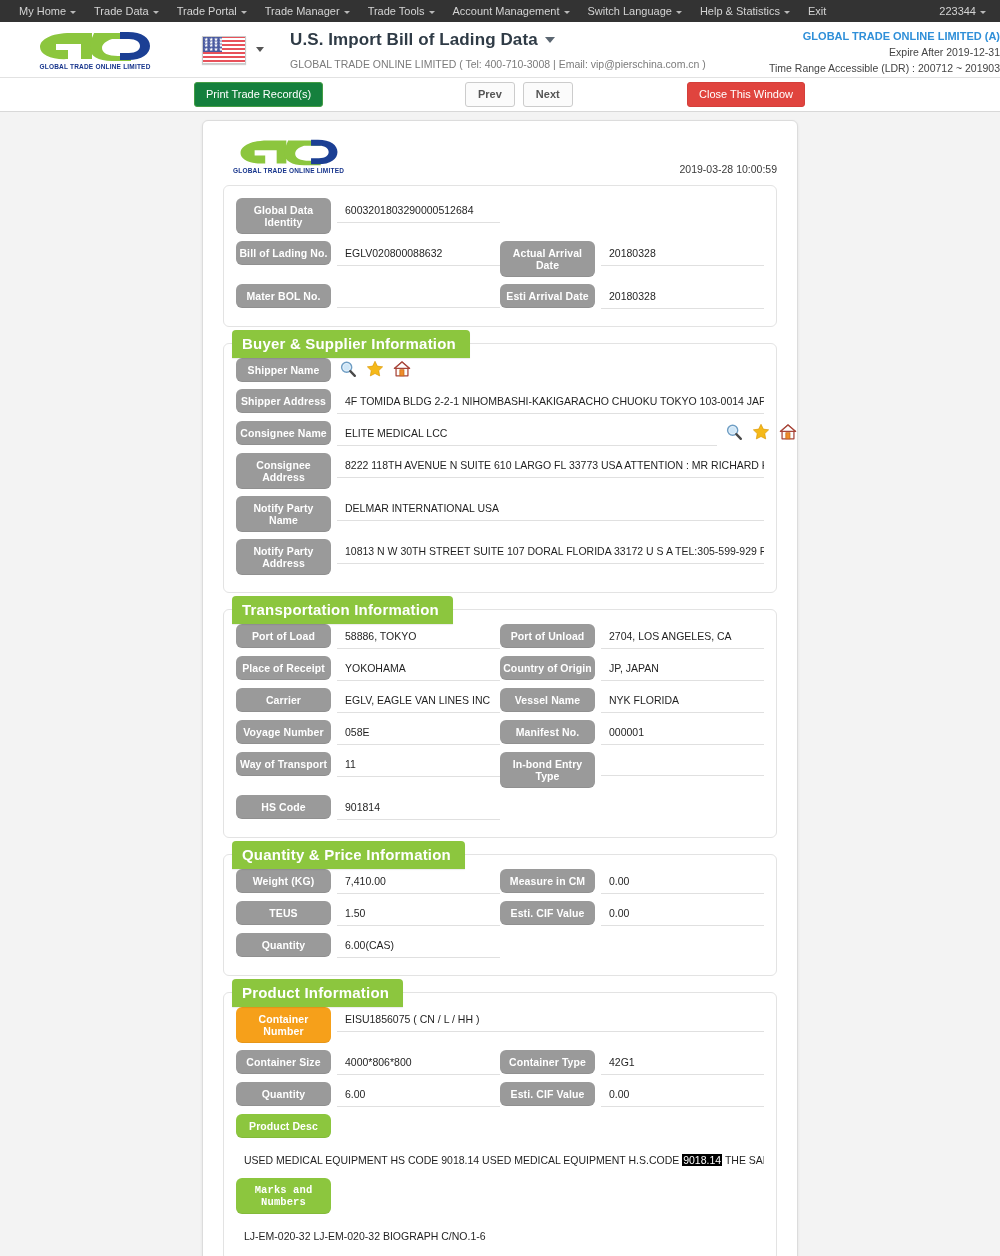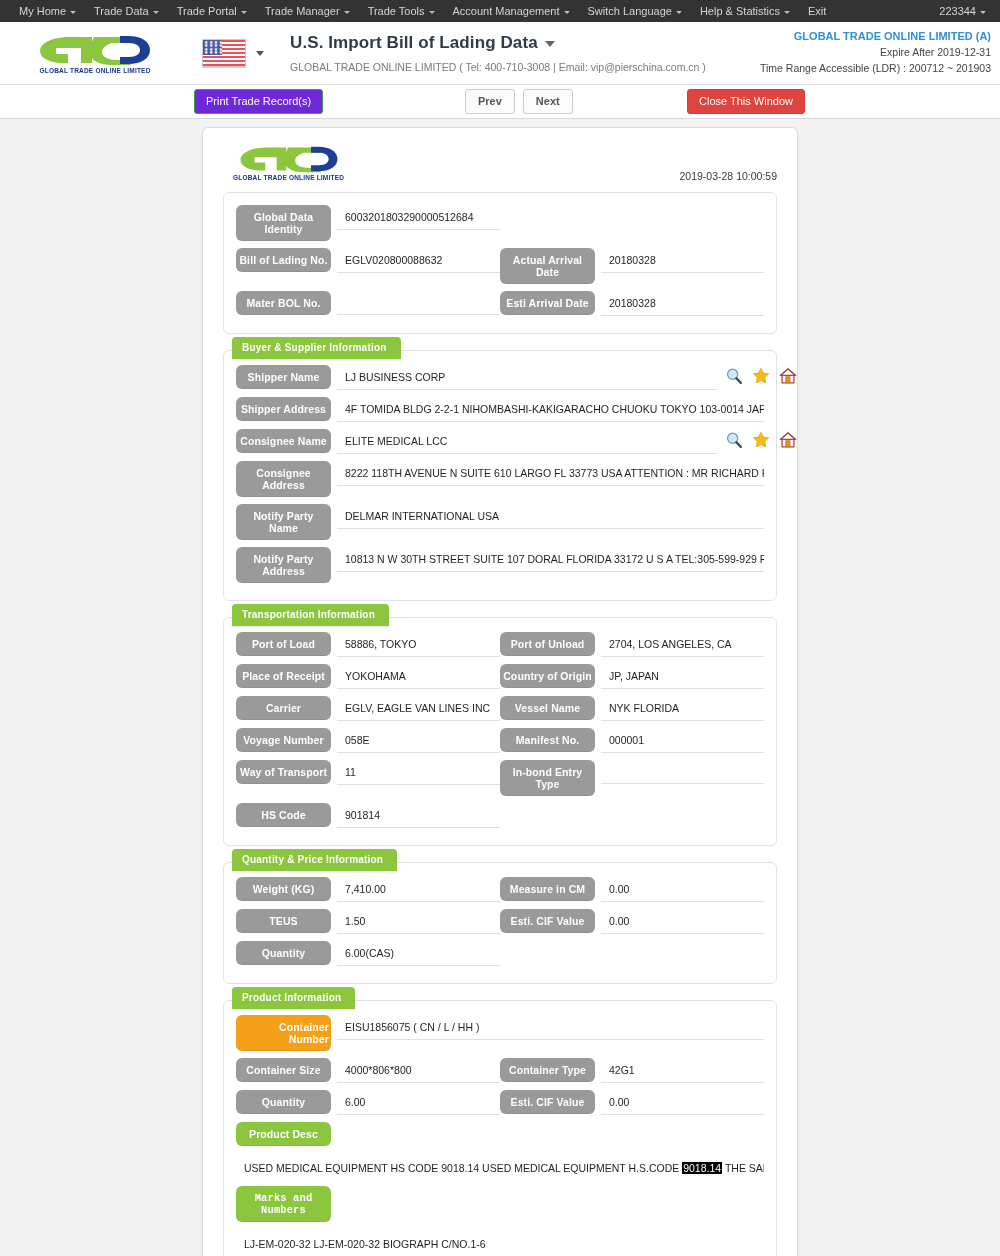--- a/index.html
+++ b/index.html
@@ -41,21 +41,21 @@
   .topnav .account {
     position: absolute;
     right: 14px;
     font-size: 11px;
     color: #d4d4d4;
     cursor: pointer;
   }
 
   
   .header {
-    height: 63px;
+    height: 56px;
     background: #fff;
     border-bottom: 1px solid #e2e2e2;
     display: flex;
     align-items: center;
     padding: 0 14px 0 20px;
     position: relative;
   }
   .logo-wrap { width: 150px; display:flex; align-items:center; justify-content:center;}
   .logo-sub {
     font-size: 6.5px; font-weight: bold; color: #16348c;
@@ -97,21 +97,21 @@
   .title-main .tcaret {
     display:inline-block; margin-left:7px;
     width:0;height:0;
     border-left:5px solid transparent;
     border-right:5px solid transparent;
     border-top:6px solid #5b6671;
     vertical-align: middle;
   }
   .title-sub { font-size: 10.5px; color: #7b7b7b; margin-top: 8px; }
   .header-right {
-    position: absolute; right: 9px; top: 6px;
+    position: absolute; right: 0; top: 6px;
     text-align: right; line-height: 16px;
   }
   .hr-line1 { font-size: 11px; color: #2f8fd8; font-weight: bold; }
   .hr-line2 { font-size: 10.5px; color: #444; }
   .hr-line3 { font-size: 10.5px; color: #444; }
 
   
   .toolbar {
     height: 34px;
     display: flex; align-items: center;
@@ -122,21 +122,21 @@
   .btn {
     font-size: 11px;
     font-family: "Liberation Sans", sans-serif;
     border-radius: 3px;
     padding: 5px 11px;
     cursor: pointer;
     border: 1px solid transparent;
     line-height: 13px;
     display: inline-block;
   }
-  .btn-green { background:#6d28d9; border-color:#449d44; color:#fff; }
+  .btn-green { background:#15803d; border-color:#449d44; color:#fff; }
   .btn-red { background:#e0443e; border-color:#d43f3a; color:#fff; }
   .btn-default { background:#fbfbfb; border-color:#cccccc; color:#555; padding:5px 12px;font-weight:bold;}
   .btn-print { position:absolute; left: 194px; }
   .nav-btns { position:absolute; left: 465px; display:flex; gap: 8px; }
   .btn-close { position:absolute; right: 195px; }
 
   
   .page-body {
     background: #f3f3f3;
     padding: 8px 0 0 0;
@@ -165,21 +165,21 @@
     padding: 14px 12px 10px 12px;
     position: relative;
     background: #fff;
   }
   .block.no-legend { padding-top: 12px; }
   .legend {
     position: absolute;
     top: -14px; left: 8px;
     background: #8cc63e;
     color: #ffffff;
-    font-size: 10px;
+    font-size: 15px;
     font-weight: bold;
     padding: 5px 14px 6px 10px;
     border-radius: 4px 4px 0 0;
     letter-spacing: .2px;
     box-shadow: 0 1px 1px rgba(0,0,0,.08);
   }
 
   .rows { display: flex; flex-direction: column; }
   .frow { display: flex; align-items: flex-start; margin-bottom: 7px; }
   .fcell { display: flex; align-items: flex-start; }
@@ -193,21 +193,21 @@
     font-size: 10.5px;
     font-weight: bold;
     text-align: center;
     border-radius: 6px;
     padding: 6px 2px;
     line-height: 12px;
     letter-spacing: .1px;
     box-shadow: inset 0 -1px 0 rgba(0,0,0,.06);
     flex: 0 0 auto;
   }
-  .pill.orange { background: #f6a01a; text-align: right; }
+  .pill.orange { background: #f6a01a; }
   .pill.green  { background: #8cc63e; }
 
   .fval {
     flex: 1 1 auto;
     border-bottom: 1px solid #e0e0e0;
     font-size: 10.5px;
     color: #1f1f1f;
     padding: 6px 2px 5px 8px;
     margin-left: 6px;
     min-height: 24px;
@@ -357,21 +357,20 @@
           </div>
         </div>
     </div>
 
     <div class="block">
       <div class="legend">Buyer &amp; Supplier Information</div>
       <div class="rows" id="buyer-rows">
           <div class="frow">
             <div class="fcell full">
               <div class="pill">Shipper Name</div>
-              <div class="fval" style="max-width: 380px; flex: 0 0 380px;">LJ BUSINESS CORP</div>
               <div class="icons">
                 <svg class="ic" viewBox="0 0 20 20">
     <circle cx="8.5" cy="8" r="5.6" fill="#e8f3fb" stroke="#6f9ec4" stroke-width="1.6"></circle>
     <circle cx="8.5" cy="8" r="3.6" fill="#cfe6f7"></circle>
     <line x1="12.6" y1="12.4" x2="17.6" y2="17.6" stroke="#4a4a4a" stroke-width="2.6" stroke-linecap="round"></line>
   </svg>
                 <svg class="ic" viewBox="0 0 20 20">
     <path d="M10 1.4l2.6 5.4 5.9.8-4.3 4.2 1 5.9L10 15l-5.2 2.7 1-5.9L1.5 7.6l5.9-.8z" fill="#f5b919" stroke="#d99400" stroke-width=".7"></path>
   </svg>
                 <svg class="ic" viewBox="0 0 20 20">

